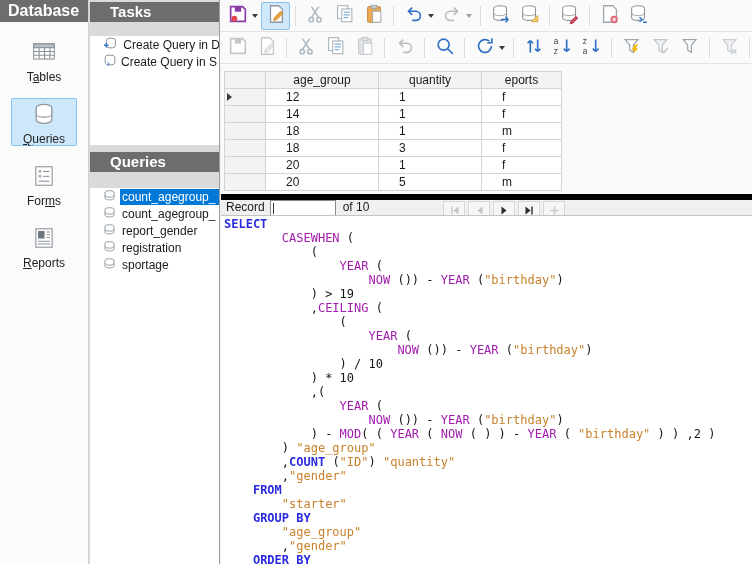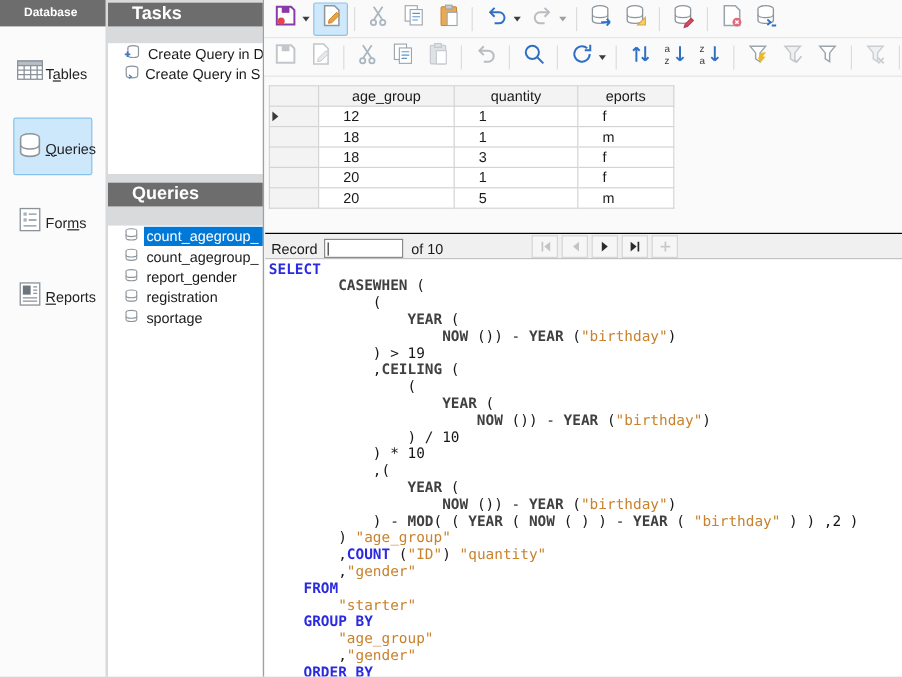--- a/index.html
+++ b/index.html
@@ -1,23 +1,23 @@
 <!DOCTYPE html>
 <html><head>
 <meta charset="utf-8">
 <style>
   html,body{margin:0;padding:0;}
   body{width:752px;height:564px;overflow:hidden;font-family:"Liberation Sans",sans-serif;}
   .app{position:relative;width:752px;height:564px;background:#d8dadc;overflow:hidden;}
 
   
   .sidebar{position:absolute;left:0;top:0;width:88px;height:564px;background:#fbfbfc;border-right:1px solid #cfd3d6;}
-  .sidebar-header{height:22px;background:#6d6d6d;color:#fff;font-weight:bold;font-size:10px;line-height:22px;padding-left:20px;}
+  .sidebar-header{height:22px;background:#6d6d6d;color:#fff;font-weight:bold;font-size:16px;line-height:22px;padding-left:8px;}
   .nav-item{display:flex;flex-direction:column;align-items:center;margin-top:14px;cursor:default;}
-  .nav-item .icon-box{width:64px;height:44px;display:flex;flex-direction:row;align-items:center;justify-content:flex-start;border:1px solid transparent;border-radius:2px;padding-top:2px;}
+  .nav-item .icon-box{width:64px;height:44px;display:flex;flex-direction:column;align-items:center;justify-content:flex-start;border:1px solid transparent;border-radius:2px;padding-top:2px;}
   .nav-item.selected .icon-box{background:#cde8fb;border-color:#84c3ee;}
   .nav-label{font-size:12px;color:#222;margin-top:1px;}
   .nav-label u{text-decoration:underline;}
 
   
   .panel{position:absolute;left:90px;width:130px;overflow:hidden;}
   .panel-header{height:20px;background:#6d6d6d;color:#fff;font-weight:bold;font-size:15px;line-height:20px;padding-left:20px;white-space:nowrap;}
   .panel-body{background:#fff;width:100%;}
   .panel-tasks{top:2px;height:143px;}
   .panel-tasks .panel-body{height:123px;}
@@ -47,33 +47,33 @@
   .result-table th,.result-table td{border:1px solid #d4d4d4;height:16px;padding:0 20px;font-weight:normal;color:#1a1a1a;}
   .result-table th{background:#f3f3f3;text-align:center;}
   .result-table td{text-align:left;background:#fff;}
   .result-table td.rowhdr{background:#f3f3f3;width:9px;padding:0 2px;}
   .rowmark{display:inline-block;width:0;height:0;border-left:5px solid #3a3a3a;border-top:4px solid transparent;border-bottom:4px solid transparent;}
   .col-age{width:72px;min-width:72px;}
   .col-qty{width:62px;min-width:62px;}
   .col-gen{width:39px;min-width:39px;}
 
   
-  .record-bar{position:absolute;top:194px;left:1px;right:0;height:20px;background:#f0f0f0;border-top:1px solid #000000;display:flex;align-items:flex-end;font-size:12px;color:#1a1a1a;}
+  .record-bar{position:absolute;top:194px;left:1px;right:0;height:20px;background:#f0f0f0;border-top:6px solid #000000;display:flex;align-items:flex-start;font-size:12px;color:#1a1a1a;}
   .rec-label{margin-left:5px;}
   .rec-input{width:64px;height:14px;background:#fff;border:1px solid #8a8a8a;margin-left:5px;display:flex;align-items:center;}
   .caret{display:inline-block;width:1px;height:11px;background:#333;margin-left:2px;}
   .rec-of{margin-left:7px;}
   .rec-nav{position:absolute;left:222px;top:1px;display:flex;align-items:center;gap:3px;}
   .nav-btn{width:20px;height:17px;border:1px solid #d6d6d6;background:#f6f6f6;display:flex;align-items:center;justify-content:center;}
 
   
   .sql-pane{position:absolute;top:215px;left:1px;right:0;bottom:0;background:#fff;border-top:1px solid #c3c3c3;overflow:hidden;}
   .sql-code{font-family:"DejaVu Sans Mono",monospace;font-size:12px;line-height:14px;padding:1px 0 0 3px;white-space:pre;}
   .tk-k{color:#2a2ae0;font-weight:bold;}
-  .tk-f{color:#404040;font-weight:bold;}
+  .tk-f{color:#a21caf;}
   .tk-s{color:#c9822d;}
   .tk-p{color:#161616;}
 </style>
 </head>
 <body>
 
 <div class="app">
 
   <div class="sidebar">
     <div class="sidebar-header">Database</div>
@@ -483,20 +483,26 @@
               <th class="rowhdr"></th>
               <th class="col-age">age_group</th>
               <th class="col-qty">quantity</th>
               <th class="col-gen">eports</th>
             </tr>
           </thead>
         <tbody>
             <tr>
               <td class="rowhdr"><span class="rowmark"></span></td>
               <td>12</td>
+              <td>1</td>
+              <td>f</td>
+            </tr>
+            <tr>
+              <td class="rowhdr"></td>
+              <td>14</td>
               <td>1</td>
               <td>f</td>
             </tr>
             <tr>
               <td class="rowhdr"></td>
               <td>18</td>
               <td>1</td>
               <td>m</td>
             </tr>
             <tr>

